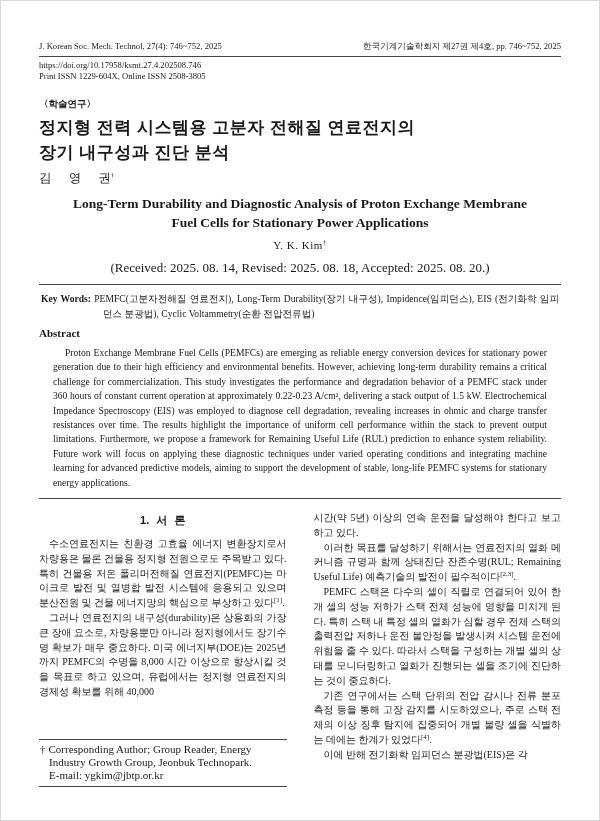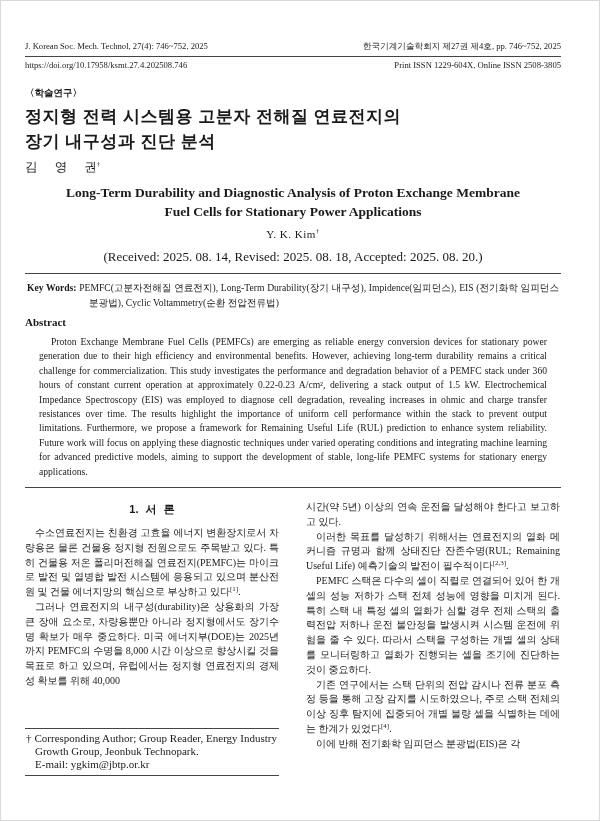--- a/index.html
+++ b/index.html
@@ -3,29 +3,29 @@
 <meta charset="utf-8">
 <style>
   html,body { margin:0; padding:0; background:#f2f2f2; }
   .page {
     position:relative;
     width:600px; height:821px;
     margin:0 auto;
     background:#ffffff;
     border:1px solid #d9d9d9;
     box-sizing:border-box;
-    padding:40px 38px 30px 24px;
+    padding:40px 38px 30px 38px;
     overflow:hidden;
     font-family:"Liberation Serif", serif;
     color:#1a1a1a;
   }
   
   .jheader-row { display:flex; justify-content:space-between; font-size:8.6px; line-height:11px; }
   .jheader-top { padding-bottom:4px; border-bottom:1px solid #444; }
-  .jheader-bottom { padding-top:3px; }
+  .jheader-bottom { padding-top:3px;flex-direction:column; }
   
   .article-type { margin-top:16px; font-family:"Liberation Sans", sans-serif; font-weight:bold; font-size:9.5px; }
   
   .title-ko { margin-top:4px; font-family:"Liberation Sans", sans-serif; font-weight:bold; font-size:17px; line-height:25px; letter-spacing:0.5px; }
   .author-ko { margin-top:6px; text-align:left; font-size:12.5px; line-height:15px; word-spacing:14px; }
   .title-en { margin-top:8px; text-align:center; font-weight:bold; font-size:13.5px; line-height:19px; max-width:478px; margin-left:auto; margin-right:auto; }
   .author-en { margin-top:7px; text-align:center; font-size:11px; line-height:13px; letter-spacing:0.5px; }
   .dates { margin-top:9px; text-align:center; font-size:13px; line-height:13px; }
   sup.ref { font-size:7px; vertical-align:super; line-height:0; }
   

